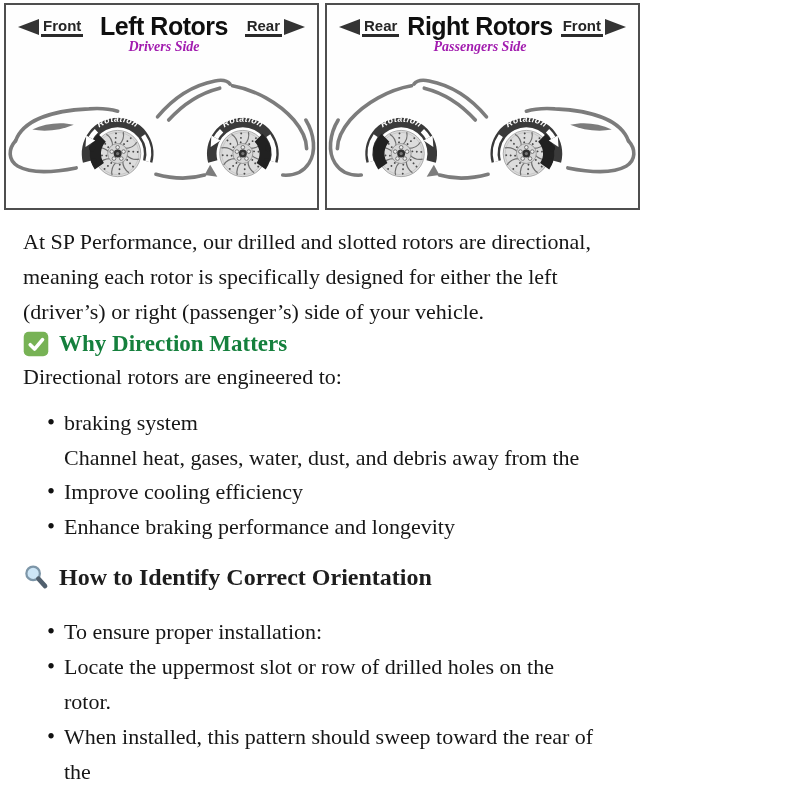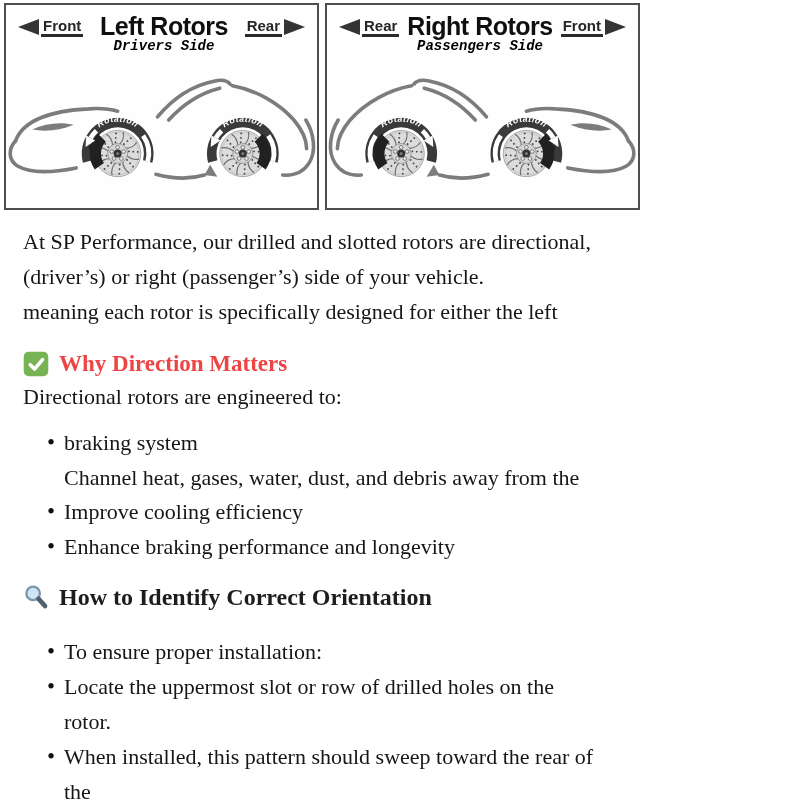--- a/index.html
+++ b/index.html
@@ -25,33 +25,33 @@
   }
   .tri { width:0; height:0; border-top:8px solid transparent; border-bottom:8px solid transparent; }
   .tri-left  { border-right:21px solid #343434; }
   .tri-right { border-left:21px solid #343434; }
   .panel-titles { text-align:center; margin-top:1px; }
   .panel-title {
     font-family:"Liberation Sans", sans-serif; font-weight:700; font-size:25px;
     letter-spacing:-0.5px; color:#0f0f0f; line-height:1.05;
   }
   .panel-subtitle {
-    font-family:Liberation Mono, monospace; font-weight:bold; font-style:italic;
-    font-size:14px; color:#000000; line-height:1.1;
+    font-family:Liberation Serif, serif; font-weight:bold; font-style:italic;
+    font-size:14px; color:#a21caf; line-height:1.1;
   }
   .car-svg { display:block; width:100%; height:150px; }
   .rot-t { font-family:"Liberation Sans", sans-serif; font-weight:bold; font-style:italic;
            font-size:11px; fill:#ffffff; letter-spacing:0.6px; }
 
   
   .article { padding:0 40px 0 23px; }
   .intro { margin-top:14px; font-size:22px; line-height:35px; }
   .h-check {
-    margin-top:20px; display:flex; align-items:center; gap:10px;
-    font-size:23px; font-weight:bold; line-height:30px; color:#ef4444;
+    display:flex; align-items:center; gap:10px;
+    font-size:23px; font-weight:bold; line-height:30px; color:#15803d;
   }
   .icon-badge { flex:0 0 auto; display:inline-flex; }
   .lead { font-size:22px; line-height:35px; }
   .blist { list-style:none; font-size:22px; }
   .blist-1 { margin-top:12px; line-height:34.5px; }
   .blist-2 { margin-top:20px; line-height:35px; }
   .blist li { display:flex; align-items:flex-start; }
   .bullet { width:17px; margin-left:24px; flex:0 0 auto; font-size:23px; color:#111; }
   .h-search {
     margin-top:17px; display:flex; align-items:center; gap:9px;
@@ -189,22 +189,22 @@
             <text class="rot-t" text-anchor="middle"><textPath href="#tp-arc" startOffset="50%">Rotation</textPath></text>
           </g>
       </svg>
     </div>
   </figure>
 
   <main class="article">
 
     <p class="intro">
       <span style="display:block">At SP Performance, our drilled and slotted rotors are directional,</span>
+      <span style="display:block">meaning each rotor is specifically designed for either the left</span>
       <span style="display:block">(driver’s) or right (passenger’s) side of your vehicle.</span>
-      <span style="display:block">meaning each rotor is specifically designed for either the left</span>
     </p>
 
     <h2 class="h-check">
       <span class="icon-badge">
         <svg width="26" height="26" viewBox="0 0 36 36">
           <rect x="1" y="1" width="34" height="34" rx="7" fill="#77b255"></rect>
           <path d="M10 19 L16 25 L27 12" fill="none" stroke="#ffffff" stroke-width="5" stroke-linecap="round" stroke-linejoin="round"></path>
         </svg>
       </span>
       <span>Why Direction Matters</span>

